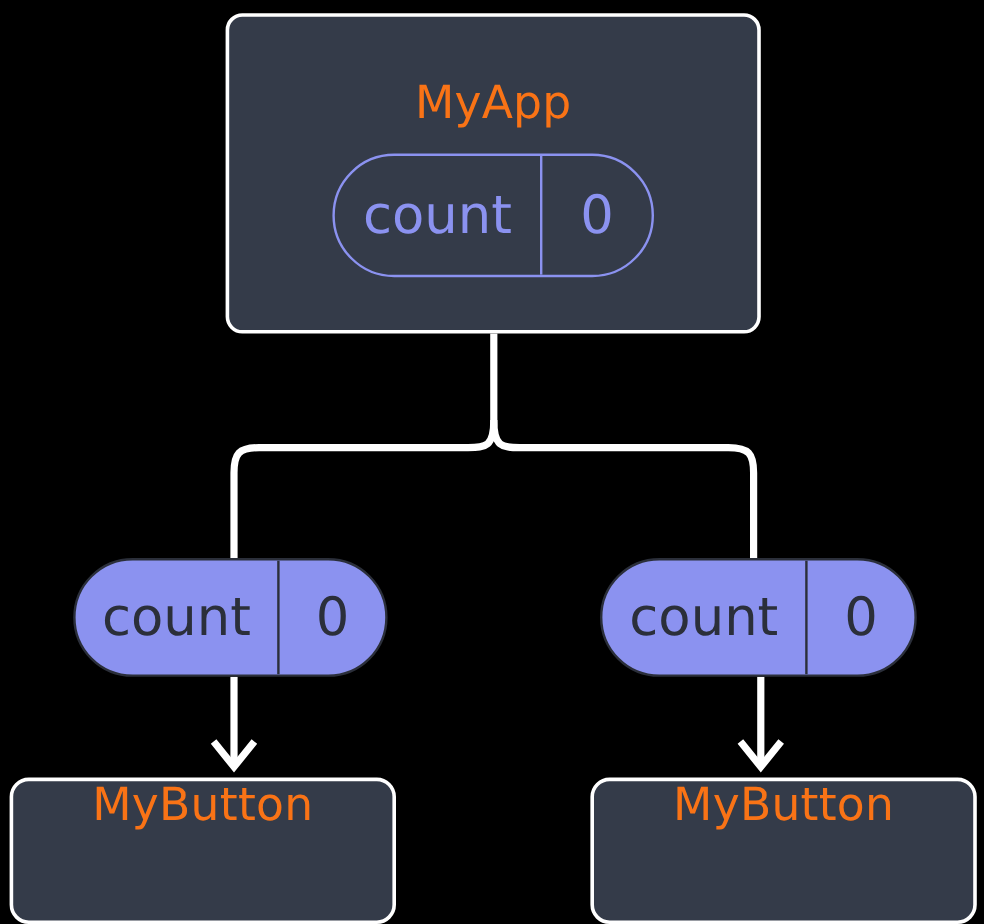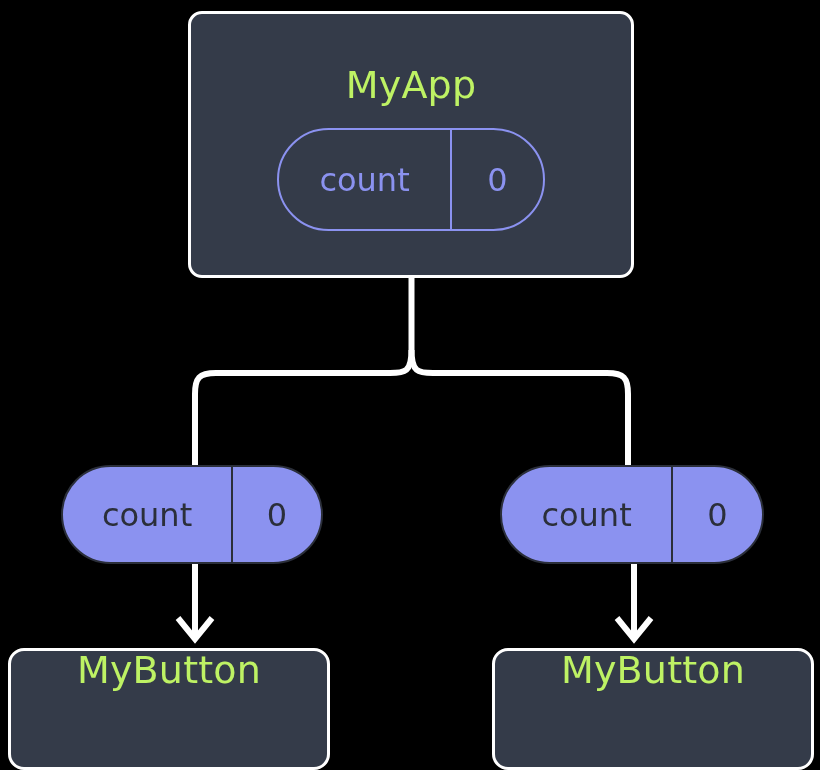--- a/index.html
+++ b/index.html
@@ -29,21 +29,21 @@
     position: absolute;
     box-sizing: border-box;
     background: #343b49;
     border: 3px solid #ffffff;
     border-radius: 14px;
     display: flex;
     flex-direction: column;
     align-items: center;
   }
   .node-title {
-    color: #bef264;
+    color: #f97316;
     font-size: 38px;
     line-height: 1;
     letter-spacing: 0.2px;
     white-space: nowrap;
   }
   
   #node-myapp {
     left: 188px;
     top: 11px;
     width: 446px;
@@ -78,21 +78,21 @@
     display: flex;
     align-items: stretch;
     border-radius: 999px;
     overflow: hidden;
   }
   .pill .pill-key,
   .pill .pill-val {
     display: flex;
     align-items: center;
     justify-content: center;
-    font-size: 32px;
+    font-size: 44px;
     line-height: 1;
     white-space: nowrap;
   }
 
   
   .pill.outlined {
     background: transparent;
     border: 2px solid #8b92f0;
   }
   .pill.outlined .pill-key,

